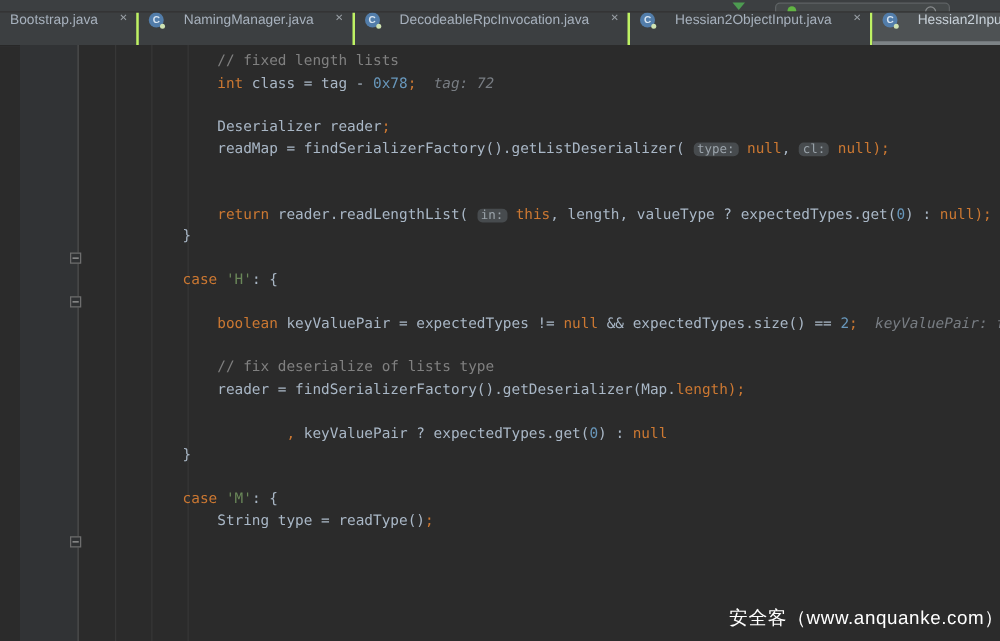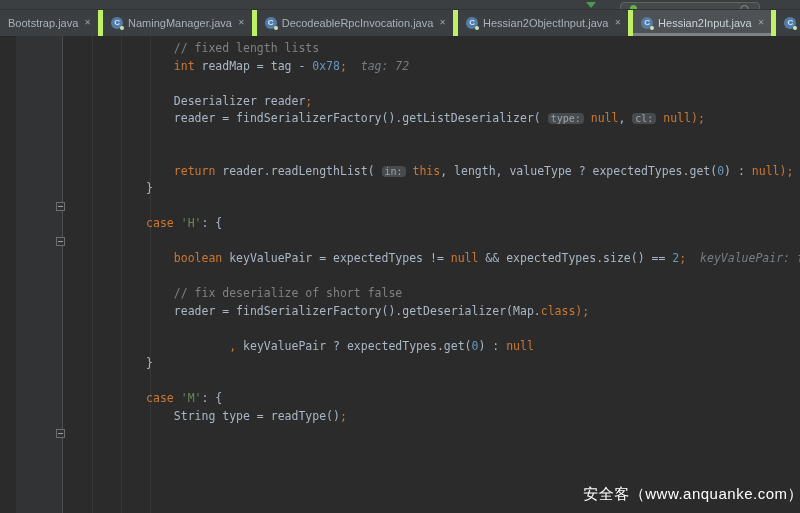--- a/index.html
+++ b/index.html
@@ -7,21 +7,21 @@
 
   
   .toolbar{position:absolute;left:0;top:0;width:800px;height:9px;background:#3c3f41;overflow:hidden;border-bottom:1px solid #323232;}
   .chevron{position:absolute;left:586px;top:2px;width:0;height:0;border-left:5px solid transparent;border-right:5px solid transparent;border-top:6px solid #4d9b51;}
   .runbox{position:absolute;left:620px;top:2px;width:138px;height:14px;background:#45494a;border:1px solid #5f6365;border-radius:4px;}
   .rundot{position:absolute;left:9px;top:2px;width:7px;height:7px;border-radius:50%;background:#61b543;}
   .graycircle{position:absolute;right:10px;top:2px;width:7px;height:7px;border-radius:50%;border:1px solid #8a8d8f;}
 
   
   .tabbar{position:absolute;left:0;top:10px;width:810px;height:26px;background:#3c3f41;display:flex;align-items:stretch;border-bottom:1px solid #282828;overflow:hidden;}
-  .tab{display:flex;align-items:center;padding:0 7px 0 8px;position:relative;border-right:5px solid #bef264;color:#a7b1bd;font-size:11px;white-space:nowrap;flex:0 0 auto;}
+  .tab{display:flex;padding:0 7px 0 8px;position:relative;border-right:2px solid #bef264;color:#a7b1bd;font-size:11px;white-space:nowrap;flex:0 0 auto;gap:11px;}
   .tab.active{background:#4e5254;color:#c9d2da;}
   .tab.active::after{content:"";position:absolute;left:0;right:0;bottom:0;height:3px;background:#7d8386;}
   .cicon{width:12px;height:12px;border-radius:50%;background:#527daa;color:#d9e6f2;font-size:8px;line-height:12px;text-align:center;margin-right:5px;position:relative;flex:0 0 auto;font-weight:bold;}
   .cicon::after{content:"";position:absolute;right:-1px;bottom:-1px;width:4px;height:4px;border-radius:50%;background:#cfe3b2;}
   .tclose{margin-left:6px;color:#9aa0a6;font-size:8px;line-height:10px;}
 
   
   .editor{position:absolute;left:16px;top:36px;width:800px;height:477px;background:#2b2b2b;overflow:hidden;}
   .gutter{position:absolute;left:0;top:0;width:46px;height:477px;background:#313335;border-right:1px solid #4e4e4e;}
   .fold{position:absolute;left:40px;width:9px;height:9px;border:1px solid #6e6e6e;background:#2f3133;box-sizing:border-box;}
@@ -89,35 +89,35 @@
   <div class="iguide" style="left:76px"></div>
   <div class="iguide" style="left:105px"></div>
   <div class="iguide" style="left:134px"></div>
   <div class="gutter" id="gutter">
       <div class="fold" style="top: 165.5px;"></div>
       <div class="fold" style="top: 200.5px;"></div>
       <div class="fold" style="top: 393px;"></div>
     </div>
   <div class="code" id="code">
       <div class="line">                <span class="cmt">// fixed length lists</span></div>
-      <div class="line">                <span class="kw">int</span><span class="txt"> readMap = tag - </span><span class="num">0x78</span><span class="kw">;</span><span class="hint">  tag: 72</span></div>
+      <div class="line">                <span class="kw">int</span><span class="txt"> class = tag - </span><span class="num">0x78</span><span class="kw">;</span><span class="hint">  tag: 72</span></div>
       <div class="line"></div>
       <div class="line">                <span class="txt">Deserializer reader</span><span class="kw">;</span></div>
-      <div class="line">                <span class="txt">reader = findSerializerFactory().getListDeserializer( </span><span class="ph">type:</span><span class="txt"> </span><span class="kw">null</span><span class="txt">, </span><span class="ph">cl:</span><span class="txt"> </span><span class="kw">null</span><span class="kw">);</span></div>
+      <div class="line">                <span class="txt">readMap = findSerializerFactory().getListDeserializer( </span><span class="ph">type:</span><span class="txt"> </span><span class="kw">null</span><span class="txt">, </span><span class="ph">cl:</span><span class="txt"> </span><span class="kw">null</span><span class="kw">);</span></div>
       <div class="line"></div>
       <div class="line"></div>
       <div class="line">                <span class="kw">return</span><span class="txt"> reader.readLengthList( </span><span class="ph">in:</span><span class="txt"> </span><span class="kw">this</span><span class="txt">, length, valueType ? expectedTypes.get(</span><span class="num">0</span><span class="txt">) : </span><span class="kw">null</span><span class="kw">);</span></div>
       <div class="line">            <span class="txt">}</span></div>
       <div class="line"></div>
       <div class="line">            <span class="kw">case</span><span class="txt"> </span><span class="str">'H'</span><span class="txt">: {</span></div>
       <div class="line"></div>
       <div class="line">                <span class="kw">boolean</span><span class="txt"> keyValuePair = expectedTypes != </span><span class="kw">null</span><span class="txt"> &amp;&amp; expectedTypes.size() == </span><span class="num">2</span><span class="kw">;</span><span class="hint">  keyValuePair: false</span></div>
       <div class="line"></div>
-      <div class="line">                <span class="cmt">// fix deserialize of short false</span></div>
-      <div class="line">                <span class="txt">reader = findSerializerFactory().getDeserializer(Map.</span><span class="kw">class</span><span class="kw">);</span></div>
+      <div class="line">                <span class="cmt">// fix deserialize of lists type</span></div>
+      <div class="line">                <span class="txt">reader = findSerializerFactory().getDeserializer(Map.</span><span class="kw">length</span><span class="kw">);</span></div>
       <div class="line"></div>
       <div class="line">                        <span class="kw">,</span><span class="txt"> keyValuePair ? expectedTypes.get(</span><span class="num">0</span><span class="txt">) : </span><span class="kw">null</span></div>
       <div class="line">            <span class="txt">}</span></div>
       <div class="line"></div>
       <div class="line">            <span class="kw">case</span><span class="txt"> </span><span class="str">'M'</span><span class="txt">: {</span></div>
       <div class="line">                <span class="txt">String type = readType()</span><span class="kw">;</span></div>
     </div>
   <div class="watermark">安全客（www.anquanke.com）</div>
 </div>
 

